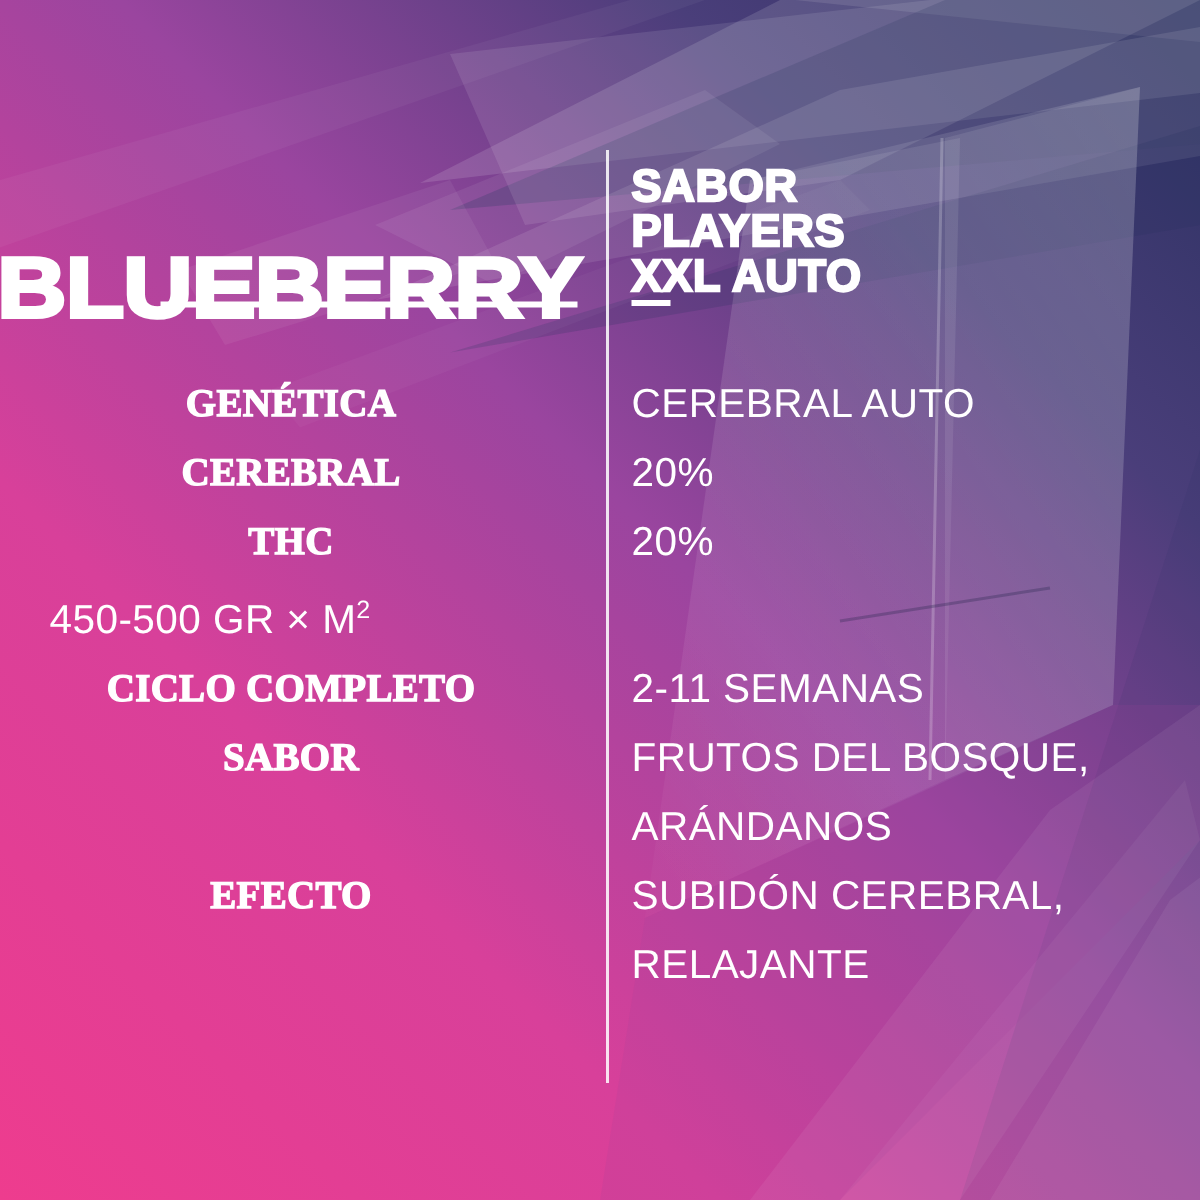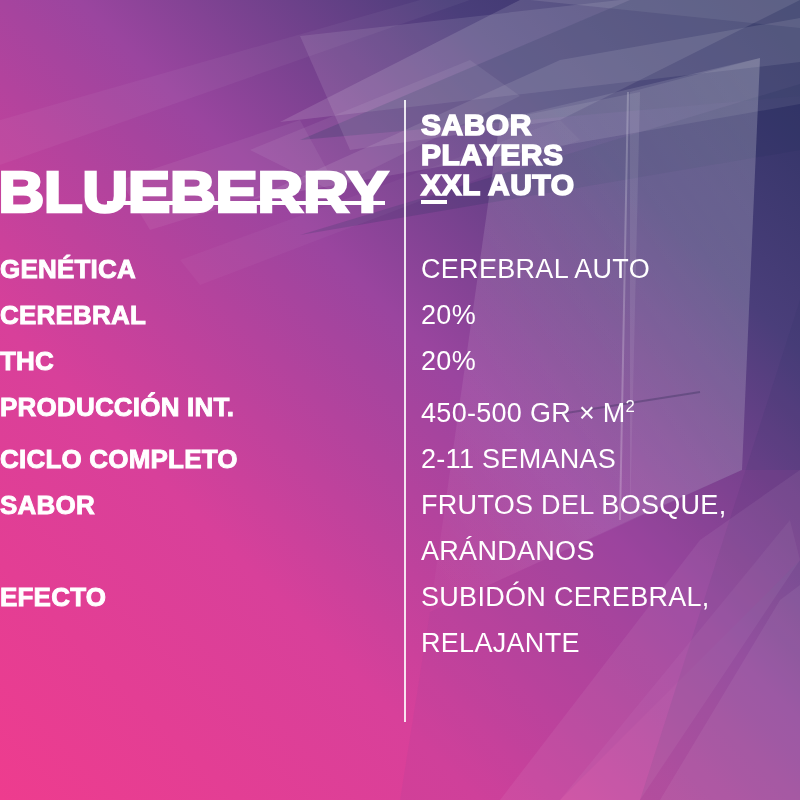--- a/index.html
+++ b/index.html
@@ -110,28 +110,29 @@
   }
   .spec-row {
     position: relative;
     display: flex;
     align-items: flex-start;
     min-height: 46px;
   }
   .spec-label {
     width: 388px;
     flex: 0 0 388px;
-    text-align: left;
+    text-align: center;
     color: #ffffff;
     font-size: 26px;
     line-height: 46px;
     font-weight: 700;
     letter-spacing: 0.2px;
     -webkit-text-stroke: 0.9px #ffffff;
     white-space: nowrap;
+    font-family: Liberation Serif, serif;
   }
   .spec-value {
     margin-left: 33px;
     color: #ffffff;
     font-size: 27px;
     line-height: 46px;
     font-weight: 400;
     letter-spacing: 0.3px;
     white-space: pre-line;
   }
@@ -219,21 +220,20 @@
         <div class="spec-label">CEREBRAL</div>
         <div class="spec-value">20%</div>
       </div>
 
       <div class="spec-row">
         <div class="spec-label">THC</div>
         <div class="spec-value">20%</div>
       </div>
 
       <div class="spec-row">
-        <div class="spec-label">PRODUCCIÓN INT.</div>
         <div class="spec-value">450-500 GR × M<sup>2</sup></div>
       </div>
 
 
       <div class="spec-row">
         <div class="spec-label">CICLO COMPLETO</div>
         <div class="spec-value">2-11 SEMANAS</div>
       </div>
 
       <div class="spec-row">

